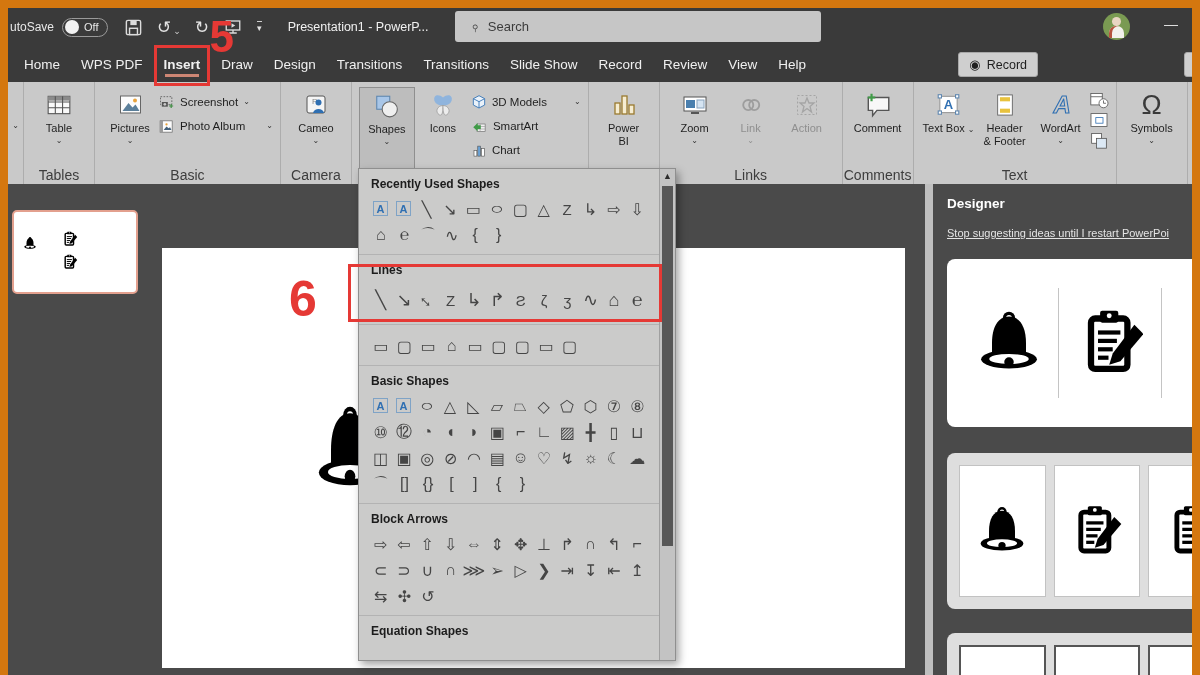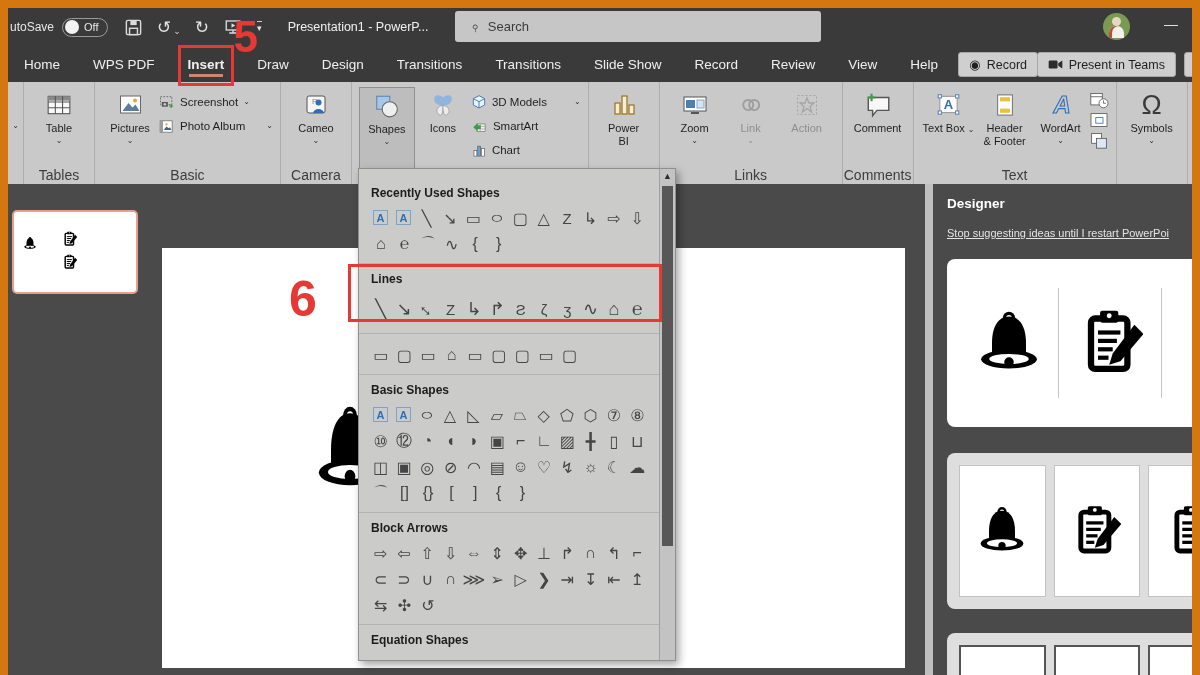--- a/index.html
+++ b/index.html
@@ -21,21 +21,21 @@
   .doc-title { margin-left:26px; font-size:12.5px; color:#f0f0f0; white-space:nowrap; }
   .searchbox { position:absolute; left:447px; top:3px; width:366px; height:31px; background:#c6c6c6; border-radius:3px; display:flex; align-items:center; gap:9px; padding-left:16px; color:#3c3c3c; font-size:13px; }
   .search-glyph { font-size:14px; transform:rotate(-45deg); display:inline-block; }
   .avatar { position:absolute; right:62px; top:5px; width:27px; height:27px; border-radius:50%; background:#7a9a52; overflow:hidden; }
   .avatar::before { content:""; position:absolute; left:9px; top:4px; width:9px; height:9px; border-radius:50%; background:#e9d5c3; }
   .avatar::after { content:""; position:absolute; left:6px; top:13px; width:15px; height:12px; border-radius:7px 7px 0 0; background:#f3f1ec; box-shadow:inset 3px 0 0 #b5523d; }
   .win-min { position:absolute; right:14px; top:8px; color:#dedede; font-size:14px; }
 
   
   .tabrow { height:36px; background:#3a3a3a; display:flex; align-items:center; padding-left:10px; position:relative; }
-  .tabs { display:flex; list-style:none; gap:21px; }
+  .tabs { display:flex; list-style:none; gap:9px; }
   .tab { position:relative; padding:9px 6px; color:#f0f0f0; font-size:13.5px; white-space:nowrap; cursor:default; }
   .tab.active { font-weight:bold; }
   .tab.active .underline { position:absolute; left:7px; right:7px; bottom:4px; height:2.5px; background:#cd8674; }
   .ann5-box { position:absolute; left:-4px; top:-3px; right:-4px; bottom:-5px; border:3px solid #e53935; z-index:60; }
   .ann5-num { position:absolute; left:52px; top:-33px; font-size:44px; font-weight:800; color:#e53935; z-index:61; line-height:1; }
   .pill { position:absolute; top:6px; height:25px; background:#cfcfcf; border:1px solid #a8a8a8; border-radius:3px; color:#1f1f1f; font-size:12.5px; display:flex; align-items:center; gap:6px; padding:0 10px; }
   .pill-record { right:154px; }
   .pill-teams { right:16px; }
   .pill-sliver { right:-4px; width:12px; padding:0; }
   .rec-dot { font-size:13px; }
@@ -71,21 +71,21 @@
   .dcard1 .divider { width:1px; height:110px; background:#c4c4c4; }
   .dcard2 { margin-top:26px; width:300px; height:156px; background:#dedede; border-radius:8px; display:flex; gap:8px; padding:12px; }
   .subcard { width:88px; background:#fff; border:1px solid #c2c2c2; display:flex; align-items:center; justify-content:center; }
   .dcard3 { margin-top:24px; width:300px; height:60px; background:#dedede; border-radius:8px; display:flex; gap:8px; padding:12px; }
   .subrect { width:88px; background:#fff; border:2px solid #555; }
 
   
   .menu { position:absolute; left:350px; top:160px; width:318px; height:493px; background:#cbcbca; border:1px solid #8f8f8f; box-shadow:3px 4px 8px rgba(0,0,0,.35); z-index:20; display:flex; }
   .menu-body { flex:1; overflow:hidden; }
   .sec { padding:8px 10px 6px 10px; border-top:1px solid #b3b3b3; }
-  .sec:first-child { border-top:none;margin-top:9px; }
+  .sec:first-child { border-top:none; }
   .sec h4 { font-size:12px; font-weight:bold; color:#1c1c1c; margin:0 0 5px 2px; }
   .srow { display:flex; }
   .cell { width:23.6px; height:26px; display:flex; align-items:center; justify-content:center; font-size:16px; color:#454545; }
   .sec-lines .cell { height:36px; font-size:18px; width:24.5px; }
   .cell.tb { font-size:11px; font-weight:bold; color:#2f6fb2; border:1px solid #7fa3c6; width:15px; height:15px; margin:5px 4px; }
   .cell.rot45 { transform:rotate(45deg); }
   .cell.ovl { transform:scaleX(1.4); }
   .cell.ln { font-weight:300; font-size:15px; }
   .mscroll { width:16px; background:#c3c3c3; border-left:1px solid #a0a0a0; position:relative; }
   .mscroll .up { position:absolute; top:2px; left:0; right:0; text-align:center; font-size:9px; color:#2c2c2c; }
@@ -176,27 +176,20 @@
           <li class="tab">Slide Show</li>
           <li class="tab">Record</li>
           <li class="tab">Review</li>
           <li class="tab">View</li>
           <li class="tab">Help</li>
         </ul>
     <div class="pill pill-record">
       <span class="rec-dot">◉</span>
       <span>Record</span>
     </div>
-    <div class="pill pill-teams">
-      <svg width="15" height="13" viewBox="0 0 22 16">
-            <rect x="1" y="2" width="13" height="12" rx="2" fill="#2b2b2b"></rect>
-            <path d="M15,6 L21,2 V14 L15,10 Z" fill="#2b2b2b"></path>
-          </svg>
-      <span>Present in Teams</span>
-    </div>
     <div class="pill pill-sliver"></div>
   </div>
 
   <div class="ribbon">
     <div class="grp sliver-grp">
       <span class="chev">⌄</span>
     </div>
 
     <div class="grp">
       <div class="bigbtn">

